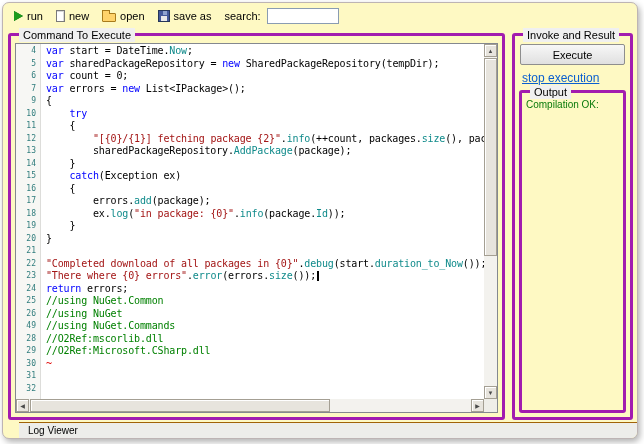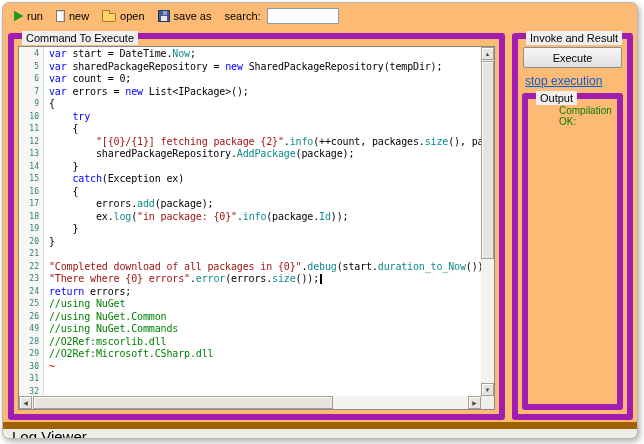--- a/index.html
+++ b/index.html
@@ -2,21 +2,21 @@
 <html style="--c-keyword: #0000ff; --c-string: #a31515; --c-comment: #008000; --c-member: #0f8a8a; --c-plain: #000000; --c-error: #e00000; --c-link: #0a5fd0; --c-output_ok: #0b7a0b;"><head>
 <meta charset="utf-8">
 <style>
   * { margin:0; padding:0; box-sizing:border-box; }
   body {
     width:644px; height:444px; background:#ffffff; position:relative;
     font-family:"Liberation Sans", sans-serif; overflow:hidden;
   }
   .frame {
     position:absolute; left:2px; top:2px; width:636px; height:437px;
-    background:#fdba74; border:1px solid #BDB4B4; border-radius:7px;
+    background:#fef9c3; border:1px solid #BDB4B4; border-radius:7px;
     box-shadow:2px 3px 6px rgba(0,0,0,0.30); overflow:hidden;
   }
   
   .toolbar {
     position:absolute; left:0; top:0; right:0; height:26px;
     display:flex; align-items:center; gap:13px; padding-left:11px;
     font-size:11px; color:#000;
   }
   .tb-item { display:flex; align-items:center; gap:4px; cursor:default; }
   .icon-run {
@@ -29,21 +29,21 @@
   .icon-open { width:14px; height:9px; background:#FFD36B; border:1px solid #A87B1C;
     border-radius:1px; position:relative; margin-top:3px; }
   .icon-open::before { content:""; position:absolute; left:-1px; top:-4px;
     width:6px; height:3px; background:#FFD36B; border:1px solid #A87B1C; border-bottom:none; }
   .icon-save { width:12px; height:12px; background:#44599B; border:1px solid #263659; position:relative; }
   .icon-save::before { content:""; position:absolute; left:2px; bottom:0; width:6px; height:5px; background:#E9E9E9; }
   .icon-save::after { content:""; position:absolute; right:2px; top:0; width:4px; height:4px; background:#8FA3D0; }
   .search-input { width:72px; height:16px; border:1px solid #8A9CB2; background:#fff;
     font-size:11px; font-family:"Liberation Sans",sans-serif; margin-left:-7px; }
   
-  .gb { position:absolute; border:6px solid #a21caf; border-radius:3px;padding-left:27px; }
+  .gb { position:absolute; border:3px solid #a21caf; border-radius:3px; }
   .gb-label { position:absolute; top:-8px; left:8px; background:#F0F0F0;
     padding:0 4px; font-size:11px; line-height:14px; color:#000; white-space:nowrap; }
   .gb-left  { left:5px;  width:497px; top:30px; bottom:18px; }
   .gb-right { left:509px; right:4px;  top:30px; bottom:18px; }
   
   .editor { position:absolute; left:4px; right:4px; top:7px; bottom:4px;
     background:#fff; border:1px solid #84888F; overflow:hidden; }
   .gutter { position:absolute; left:0; top:0; bottom:13px; width:25px;
     background:#F7F7F4; border-right:1px solid #DDDDDA; text-align:right;
     padding:1px 4px 0 0; overflow:hidden; }
@@ -78,22 +78,22 @@
   
   .execute-btn { position:absolute; left:5px; right:5px; top:8px; height:21px;
     border:1px solid #8E8E8E; border-radius:2px;
     background:linear-gradient(#F7F7F7,#E0E0E0); font-size:11px;
     font-family:"Liberation Sans",sans-serif; color:#000;text-align:center; }
   .stop-link { position:absolute; left:7px; top:35px; font-size:12px;
     color:var(--c-link,#0a5fd0); text-decoration:underline; cursor:pointer; }
   .gb-output { left:4px; right:4px; top:54px; bottom:4px; }
   .output-text { padding:6px 4px; font-size:10px; color:var(--c-output_ok,#0b7a0b); }
   
-  .statusbar { position:absolute; left:0; right:0; bottom:0; height:16px;
-    background:#EDEDEA; border-top:7px solid #a16207; font-size:15px;
+  .statusbar { position:absolute; left:16px; right:0; bottom:0; height:16px;
+    background:#EDEDEA; border-top:1px solid #a16207; font-size:10px;
     line-height:15px; padding-left:9px; color:#000; }
 </style>
 </head>
 <body>
 
 <div class="frame">
 
   <div class="toolbar">
     <div class="tb-item">
       <span class="icon-run"></span>
@@ -163,22 +163,22 @@
           <div class="code-row"><span class="tok-p">    </span><span class="tok-k">catch</span><span class="tok-p">(Exception ex)</span></div>
           <div class="code-row"><span class="tok-p">    {</span></div>
           <div class="code-row"><span class="tok-p">        errors.</span><span class="tok-m">add</span><span class="tok-p">(package);</span></div>
           <div class="code-row"><span class="tok-p">        ex.</span><span class="tok-m">log</span><span class="tok-p">(</span><span class="tok-s">"in package: {0}"</span><span class="tok-p">.</span><span class="tok-m">info</span><span class="tok-p">(package.</span><span class="tok-m">Id</span><span class="tok-p">));</span></div>
           <div class="code-row"><span class="tok-p">    }</span></div>
           <div class="code-row"><span class="tok-p">}</span></div>
           <div class="code-row"></div>
           <div class="code-row"><span class="tok-s">"Completed download of all packages in {0}"</span><span class="tok-p">.</span><span class="tok-m">debug</span><span class="tok-p">(start.</span><span class="tok-m">duration_to_Now</span><span class="tok-p">());</span></div>
           <div class="code-row"><span class="tok-s">"There where {0} errors"</span><span class="tok-p">.</span><span class="tok-m">error</span><span class="tok-p">(errors.</span><span class="tok-m">size</span><span class="tok-p">());</span><span class="caret"></span></div>
           <div class="code-row"><span class="tok-k">return</span><span class="tok-p"> errors;</span></div>
+          <div class="code-row"><span class="tok-c">//using NuGet.Common</span></div>
           <div class="code-row"><span class="tok-c">//using NuGet</span></div>
-          <div class="code-row"><span class="tok-c">//using NuGet.Common</span></div>
           <div class="code-row"><span class="tok-c">//using NuGet.Commands</span></div>
           <div class="code-row"><span class="tok-c">//O2Ref:mscorlib.dll</span></div>
           <div class="code-row"><span class="tok-c">//O2Ref:Microsoft.CSharp.dll</span></div>
           <div class="code-row"><span class="tok-e">~</span></div>
         </div>
       <div class="vscroll">
         <div class="sb-btn btn-up">
           <span class="arr">▲</span>
           </div>
         <div class="vthumb"></div>

